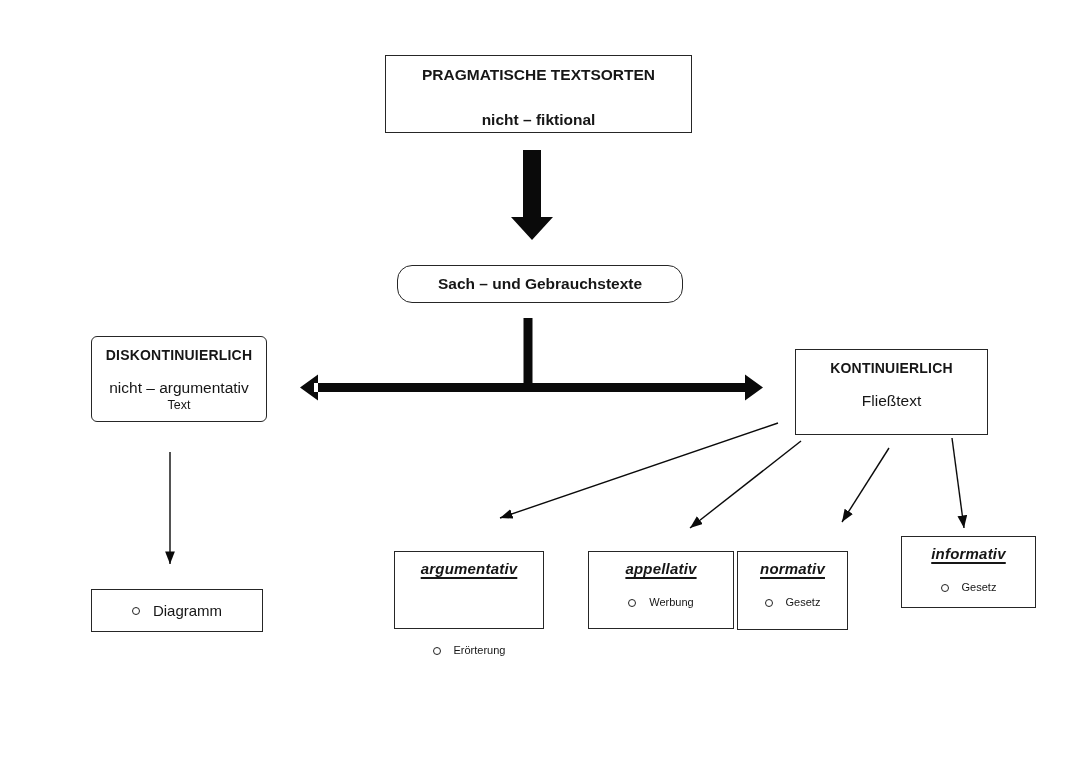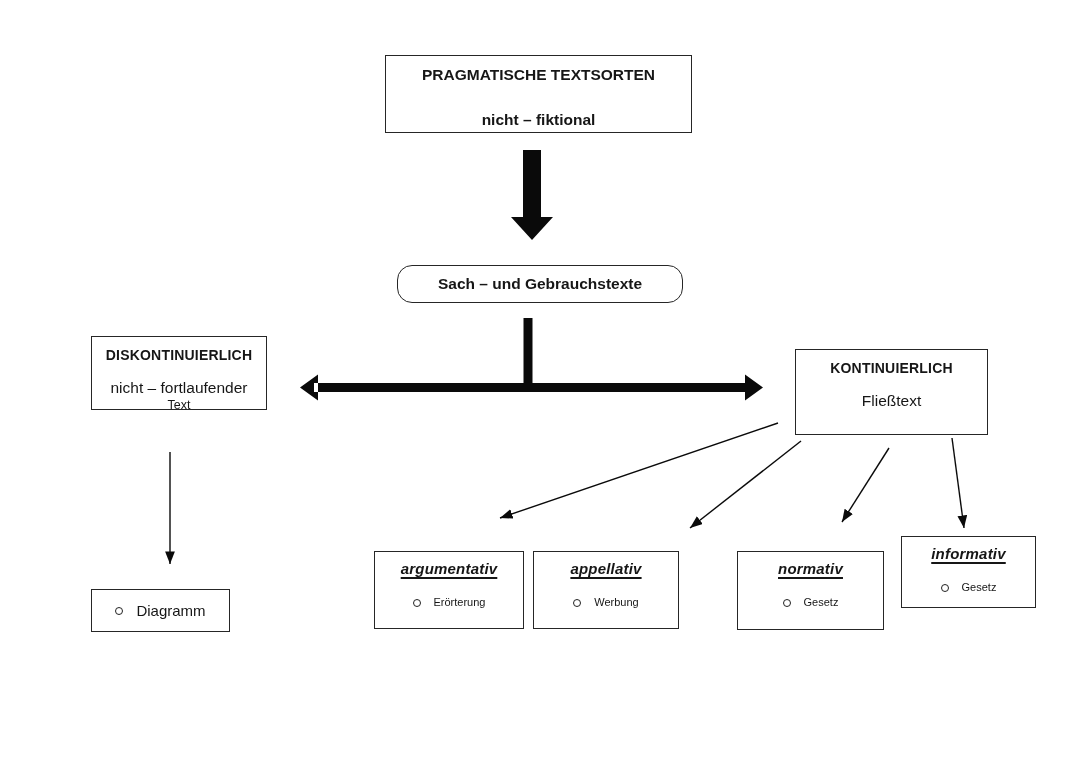--- a/index.html
+++ b/index.html
@@ -32,34 +32,34 @@
     left: 385px; top: 55px; width: 307px; height: 78px;
     justify-content: flex-start; padding-top: 10px;
     font-weight: bold; font-size: 15.5px; line-height: 18px;
   }
   .root-box .subtitle { margin-top: 27px; }
   .sach-box {
     left: 397px; top: 265px; width: 286px; height: 38px;
     justify-content: center;
     font-weight: bold; font-size: 15.5px; border-radius: 15px;
   }
-  .disk-box { left: 91px;  top: 336px; width: 176px; height: 74px; padding-top: 9px; }
+  .disk-box { left: 91px;  top: 336px; width: 176px; height: 86px; padding-top: 9px; border-radius: 6px; }
   .kont-box { left: 795px; top: 337px; width: 193px; height: 86px; padding-top: 9px; margin-top: 12px; }
   .node-title  { font-weight: bold; font-size: 14px; line-height: 18px; letter-spacing: 0.2px; }
   .node-line2  { font-size: 15.5px; line-height: 18px; margin-top: 15px; }
   .node-line3  { font-size: 12.5px; line-height: 15px; margin-top: 1px; }
   .diagramm-box {
-    left: 91px; top: 589px; width: 139px; height: 43px;
+    left: 91px; top: 589px; width: 172px; height: 43px;
     flex-direction: row; justify-content: center; align-items: center;
     font-size: 15px;
   }
   .cat { top: 551px; height: 78px; padding-top: 8px; }
-  #cat-argumentativ { left: 374px; width: 150px; }
-  #cat-appellativ   { left: 533px; width: 146px; align-items: center; }
-  #cat-normativ     { left: 737px; width: 147px; height: 79px; }
+  #cat-argumentativ { left: 394px; width: 150px; gap: 48px; }
+  #cat-appellativ   { left: 588px; width: 146px; align-items: center; }
+  #cat-normativ     { left: 737px; width: 111px; height: 79px; }
   #cat-informativ   { left: 901px; top: 536px; width: 135px; height: 72px; }
   .cat-title {
     font-weight: bold; font-style: italic; font-size: 15px; line-height: 18px;
     text-decoration: underline;
     text-underline-offset: 3px;
     text-decoration-thickness: 1.5px;
     letter-spacing: 0.2px;
   }
   .example-row { display: flex; align-items: center; margin-top: 15px; font-size: 11px; line-height: 19px; }
   .bullet {
@@ -101,21 +101,21 @@
     <div class="title">PRAGMATISCHE TEXTSORTEN</div>
     <div class="subtitle">nicht – fiktional</div>
   </div>
 
   <div class="box sach-box">
     <div>Sach – und Gebrauchstexte</div>
   </div>
 
   <div class="box disk-box">
     <div class="node-title">DISKONTINUIERLICH</div>
-    <div class="node-line2">nicht – fortlaufender</div>
+    <div class="node-line2">nicht – argumentativ</div>
     <div class="node-line3">Text</div>
   </div>
 
   <div class="box kont-box">
     <div class="node-title">KONTINUIERLICH</div>
     <div class="node-line2">Fließtext</div>
   </div>
 
   <div class="box diagramm-box">
     <span class="bullet"></span>

